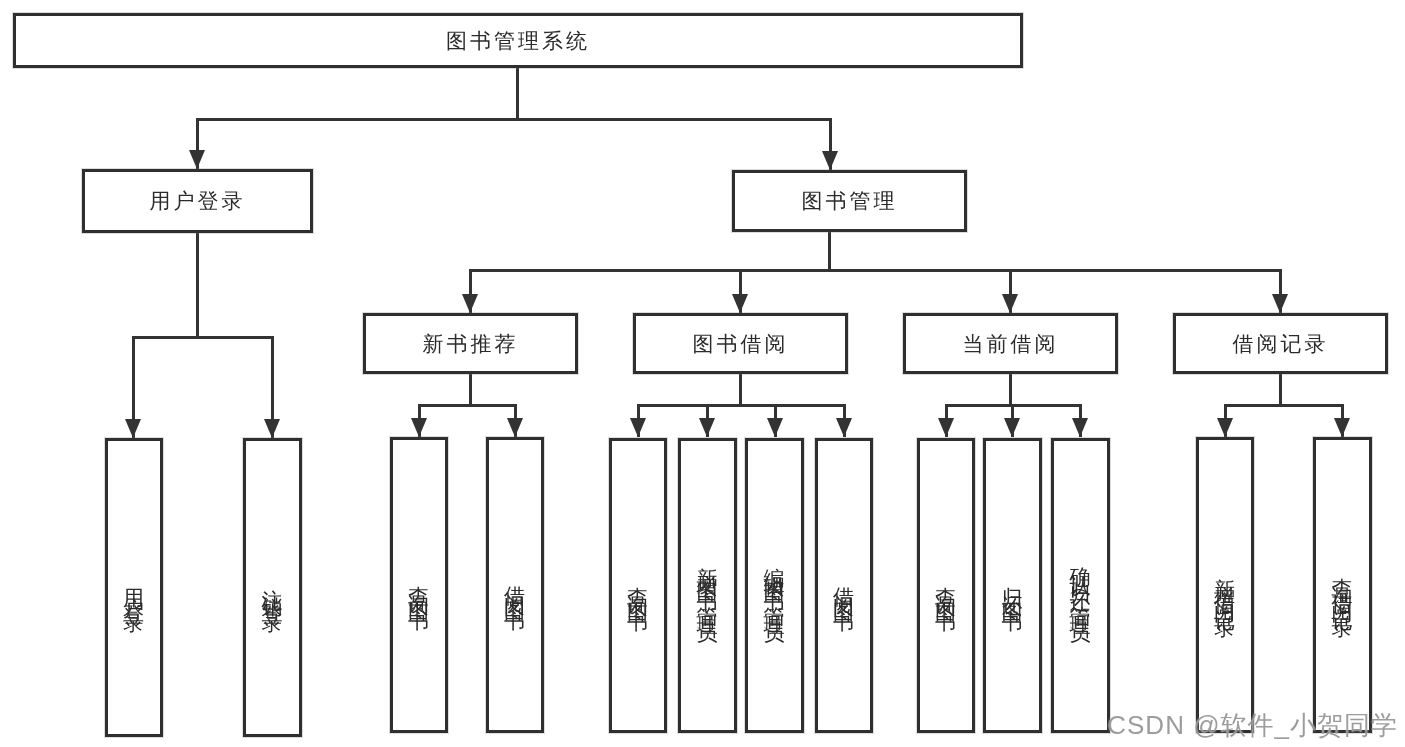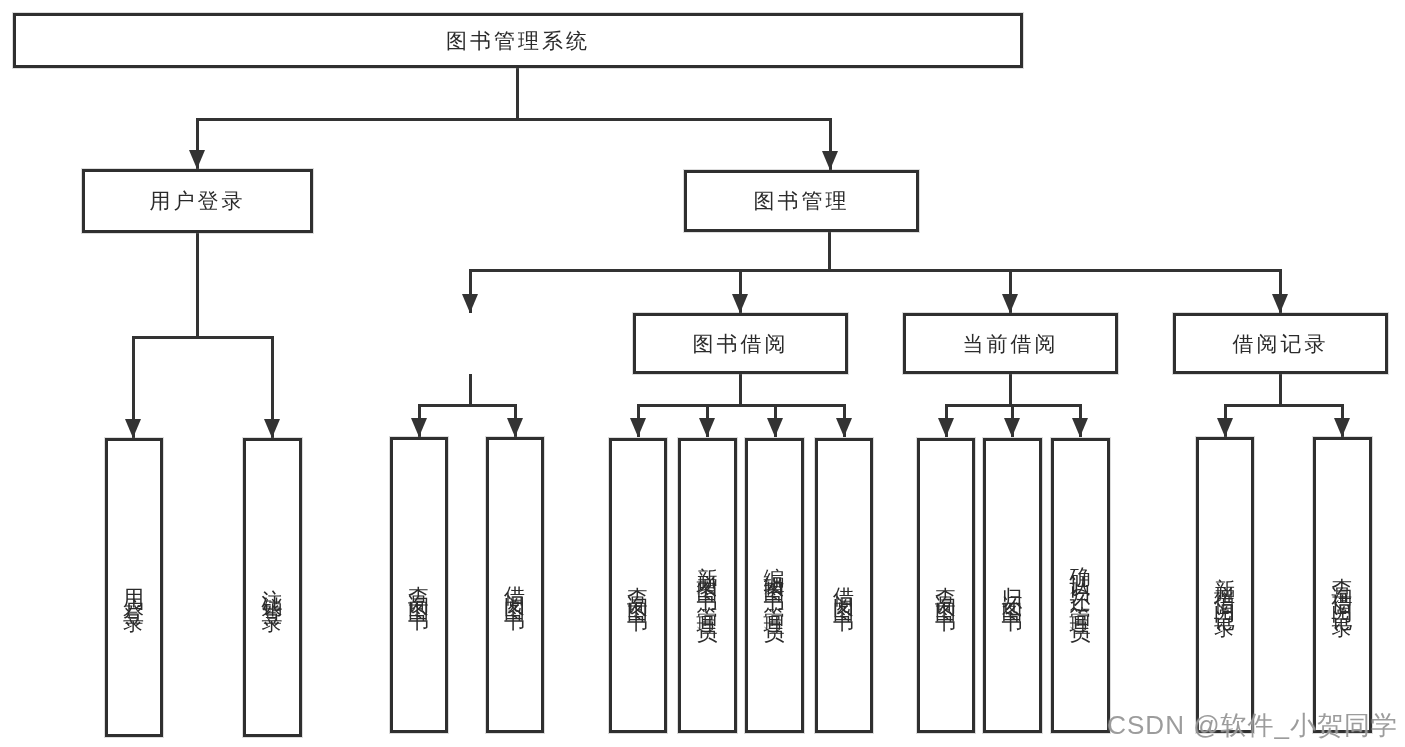--- a/index.html
+++ b/index.html
@@ -147,22 +147,23 @@
   <div class="hline" style="left:1224px;top:404px;width:119px"></div>
   <div class="vline" style="left:1224px;top:404px;height:33px"></div>
   <div class="arrow" style="left:1217px;top:418px"></div>
   <div class="vline" style="left:1341px;top:404px;height:33px"></div>
   <div class="arrow" style="left:1334px;top:418px"></div>
 
   <div class="box" style="left:13px;top:13px;width:1010px;height:55px">图书管理系统</div>
 
   <div class="box" style="left:82px;top:169px;width:231px;height:64px">用户登录</div>
 
-  <div class="box" style="left:684px;top:170px;width:235px;height:62px">图书管理</div>
-
+  <div class="box" style="left:732px;top:170px;width:235px;height:62px">图书管理</div>
+
+  <div class="box" style="left:363px;top:313px;width:215px;height:61px">新书推荐</div>
 
   <div class="box" style="left:633px;top:313px;width:215px;height:61px">图书借阅</div>
 
   <div class="box" style="left:903px;top:313px;width:215px;height:61px">当前借阅</div>
 
   <div class="box" style="left:1173px;top:313px;width:215px;height:61px">借阅记录</div>
 
   <div class="vbox" style="left:105px;top:438px;width:58px;height:299px">
     <span>用户登录</span>
   </div>

